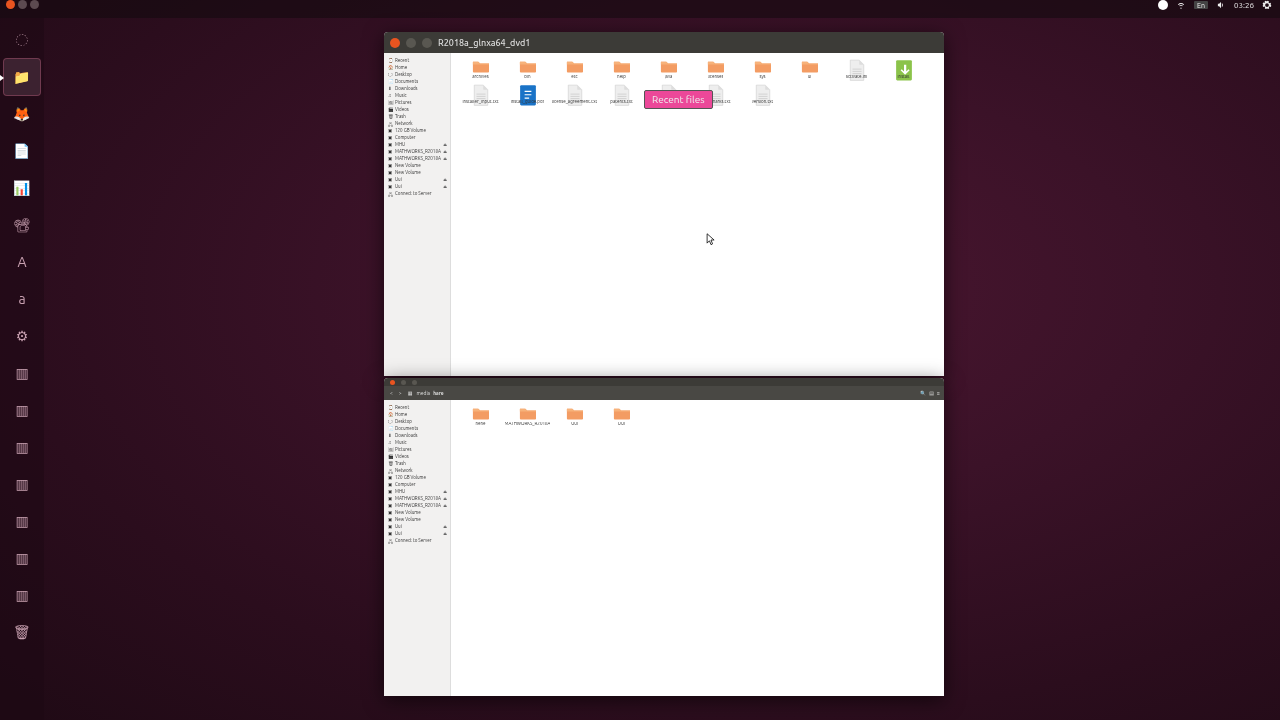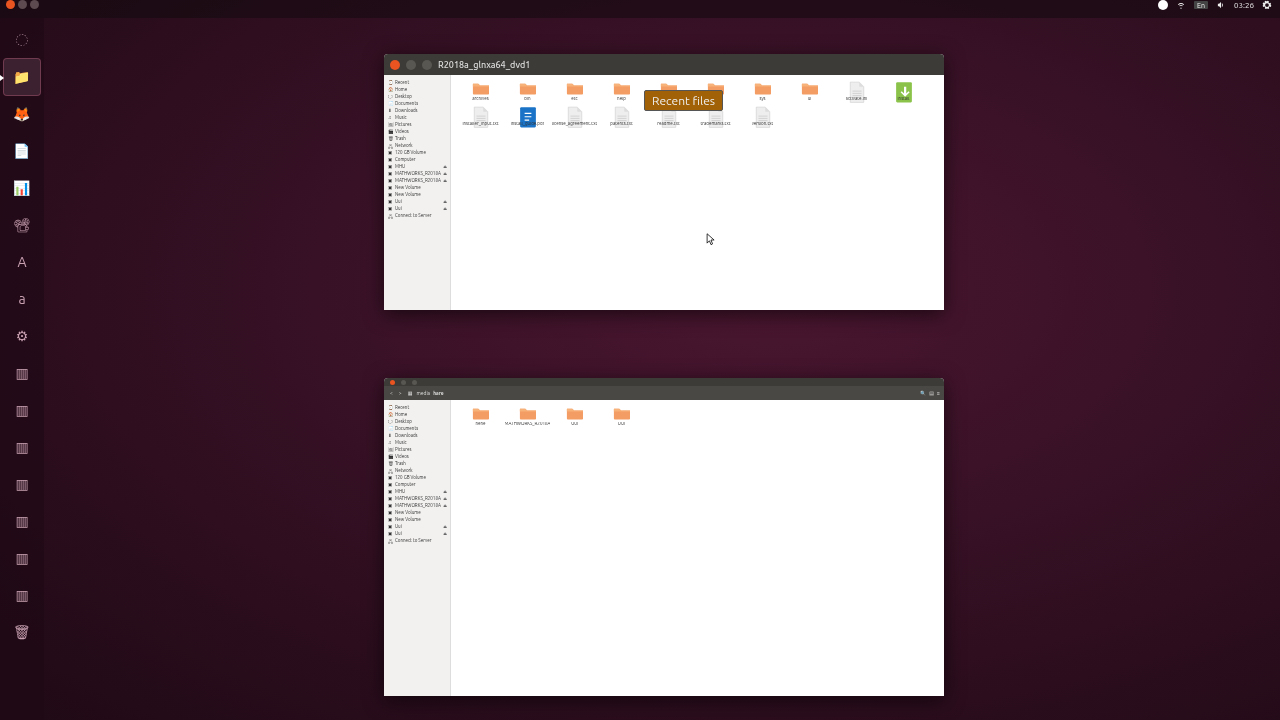--- a/index.html
+++ b/index.html
@@ -42,21 +42,21 @@
 .install-ic{fill:#8bc34a}
 
 
 .fm .hdbar{height:14px;background:#494844;display:flex;align-items:center;padding:0 4px;gap:4px;font-size:5px;color:#ddd}
 .hdbar .nav{display:flex;gap:2px}
 .hdbar .nav span{padding:0 2px}
 .hdbar .crumb{display:flex;gap:3px;align-items:center}
 .hdbar .right{margin-left:auto;display:flex;gap:3px}
 
 
-.tooltip{position:absolute;background:#a16207;color:#eee;font-size:12px;padding:3px 7px;border-radius:2px;z-index:100;border:1px solid #555}
+.tooltip{position:absolute;background:#ec4899;color:#eee;font-size:10px;padding:3px 7px;border-radius:2px;z-index:100;border:1px solid #555}
 
 
 .cursor{position:absolute;width:10px;height:14px;z-index:200}
 .cursor svg{width:100%;height:100%}
 </style>
 </head>
 <body>
 
 <div class="menubar">
   <div class="wctrl">
@@ -99,21 +99,21 @@
     <div class="lch">▥</div>
     <div class="lch">▥</div>
     <div class="lch">▥</div>
     <div class="lch">▥</div>
     <div class="lch">▥</div>
     <div class="lch">▥</div>
     <div class="lch">▥</div>
     <div class="lch">🗑</div>
   </div>
 
-<div class="fm" style="left:384px;top:54px;width:560px;height:256px">
+<div class="fm" style="left:384px;top:32px;width:560px;height:344px">
   <div class="titlebar">
     <span class="tbtn close"></span>
     <span class="tbtn"></span>
     <span class="tbtn"></span>
     <span class="title">R2018a_glnxa64_dvd1</span>
   </div>
   <div class="body">
     <div class="sidebar" id="sidebar1">
         <div class="sb-item">
           <span class="ic">⌚</span>

